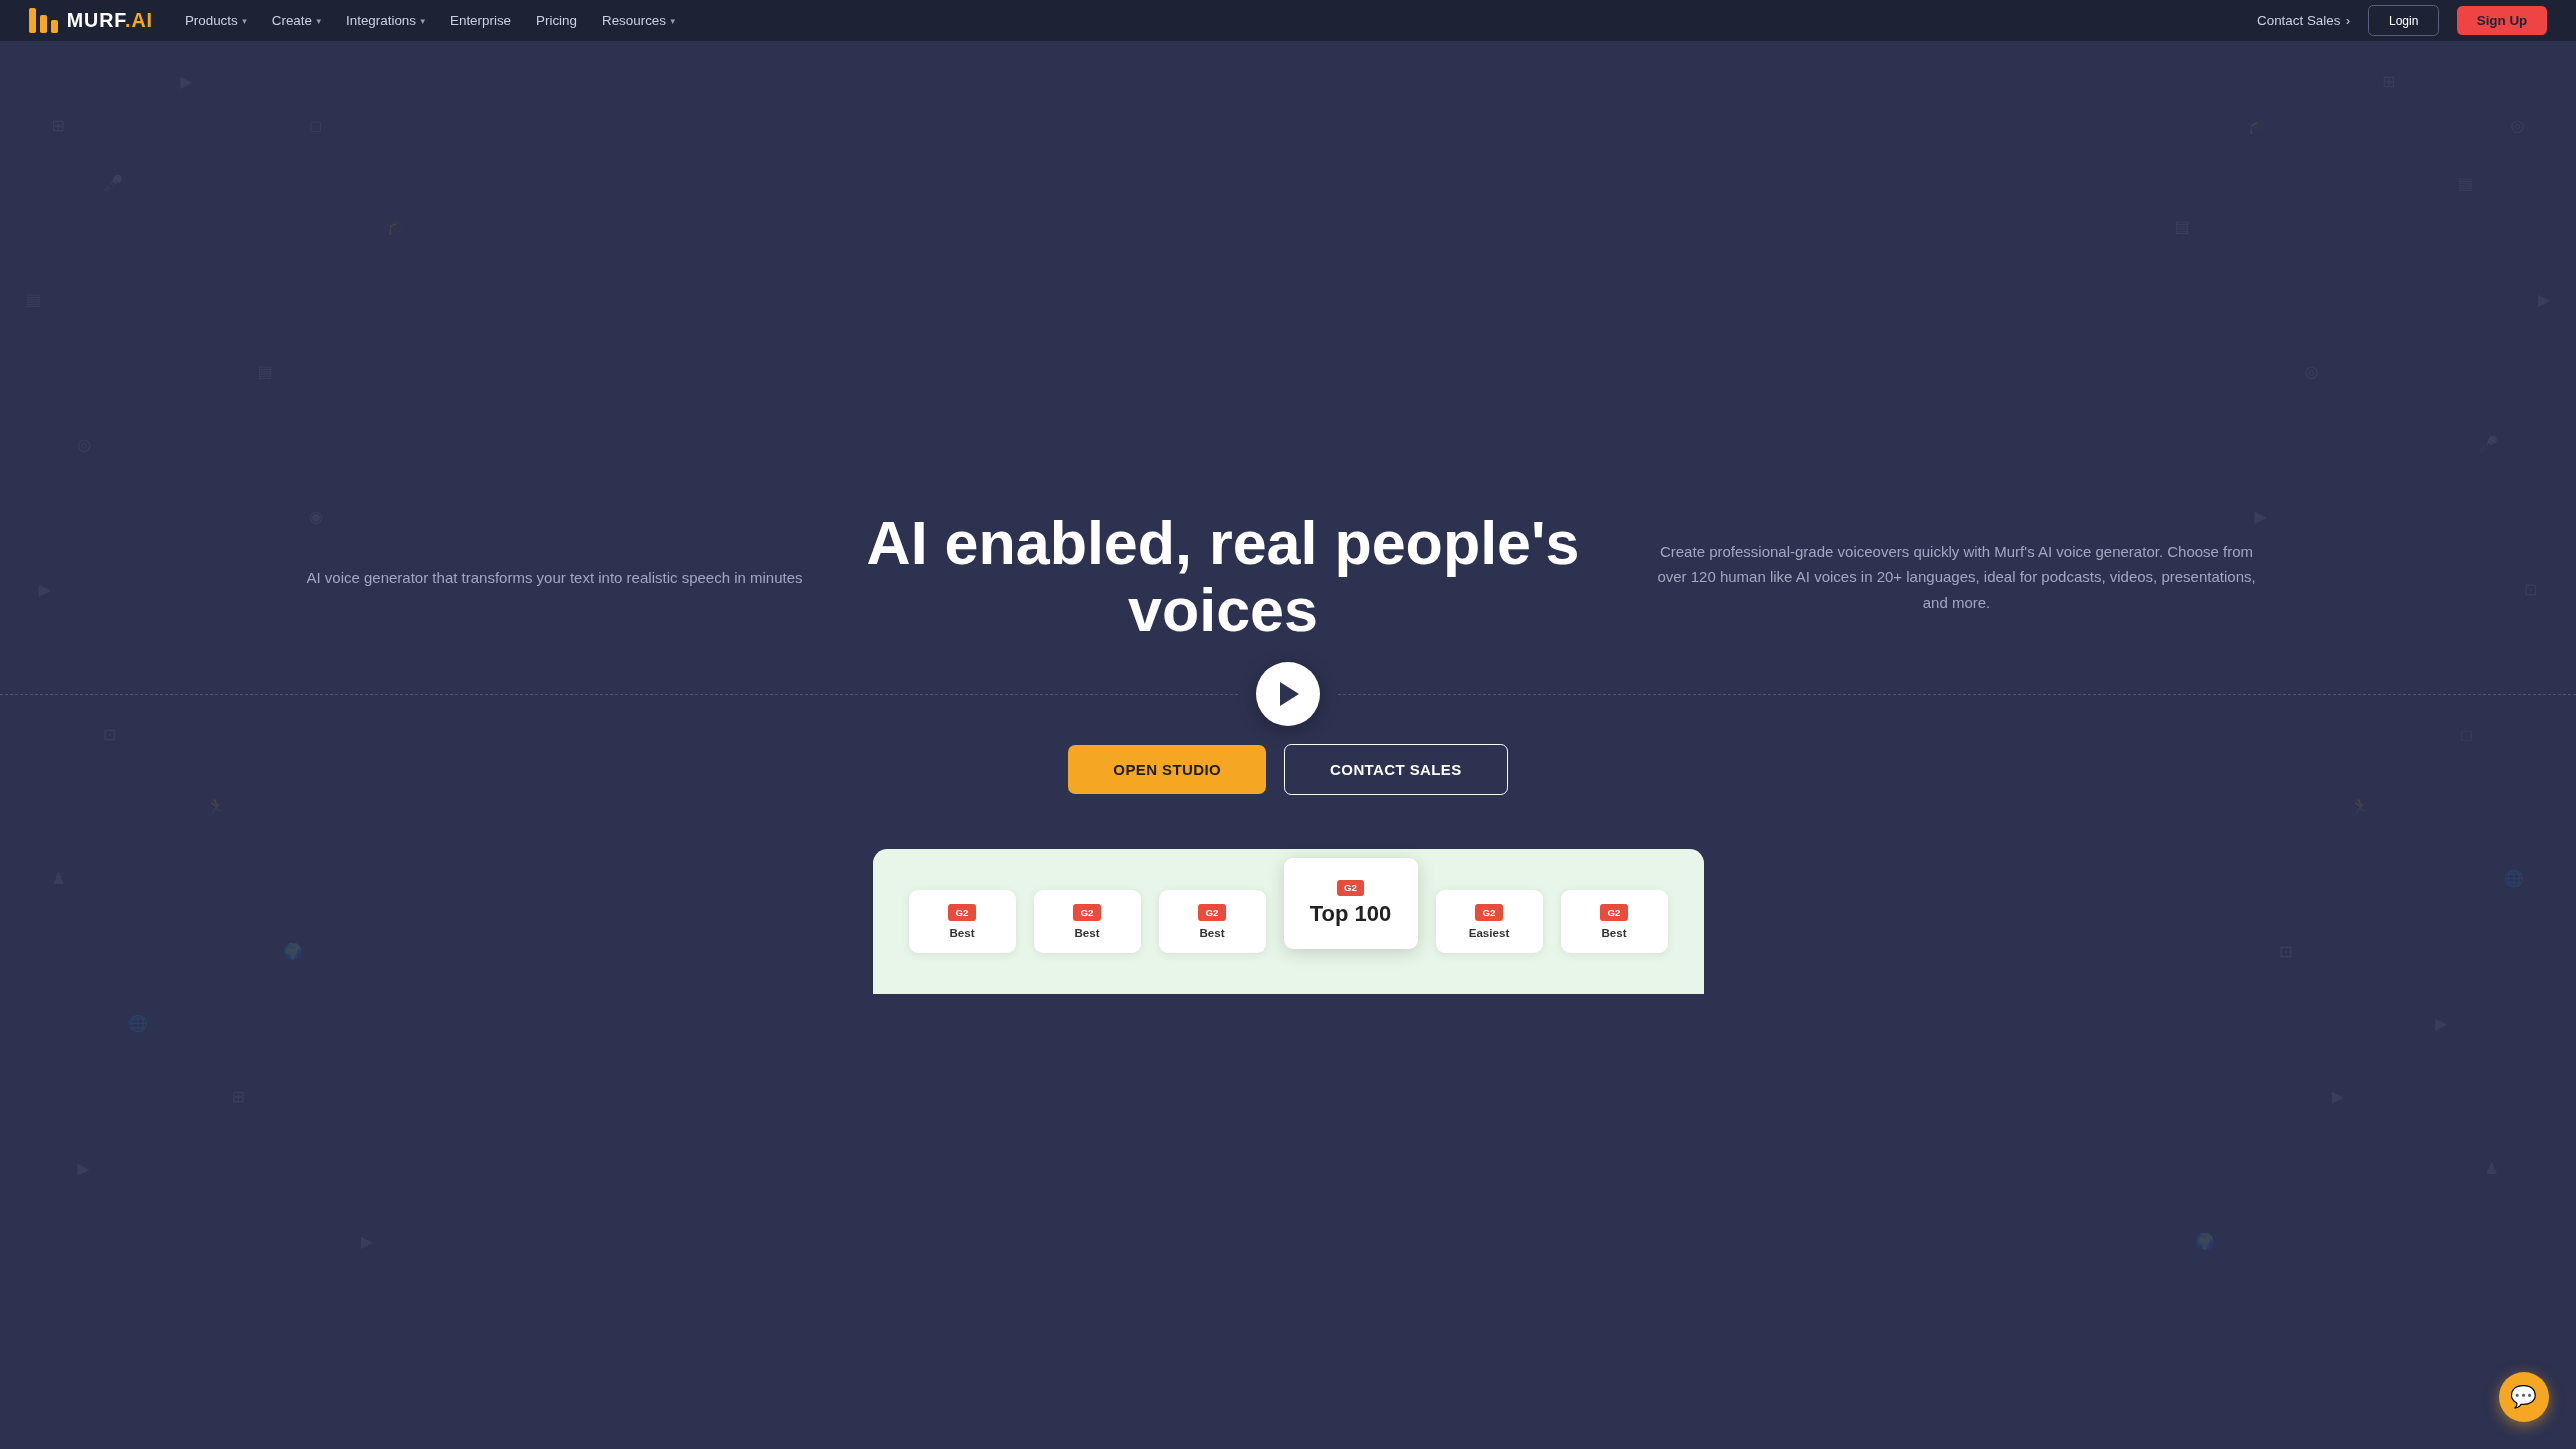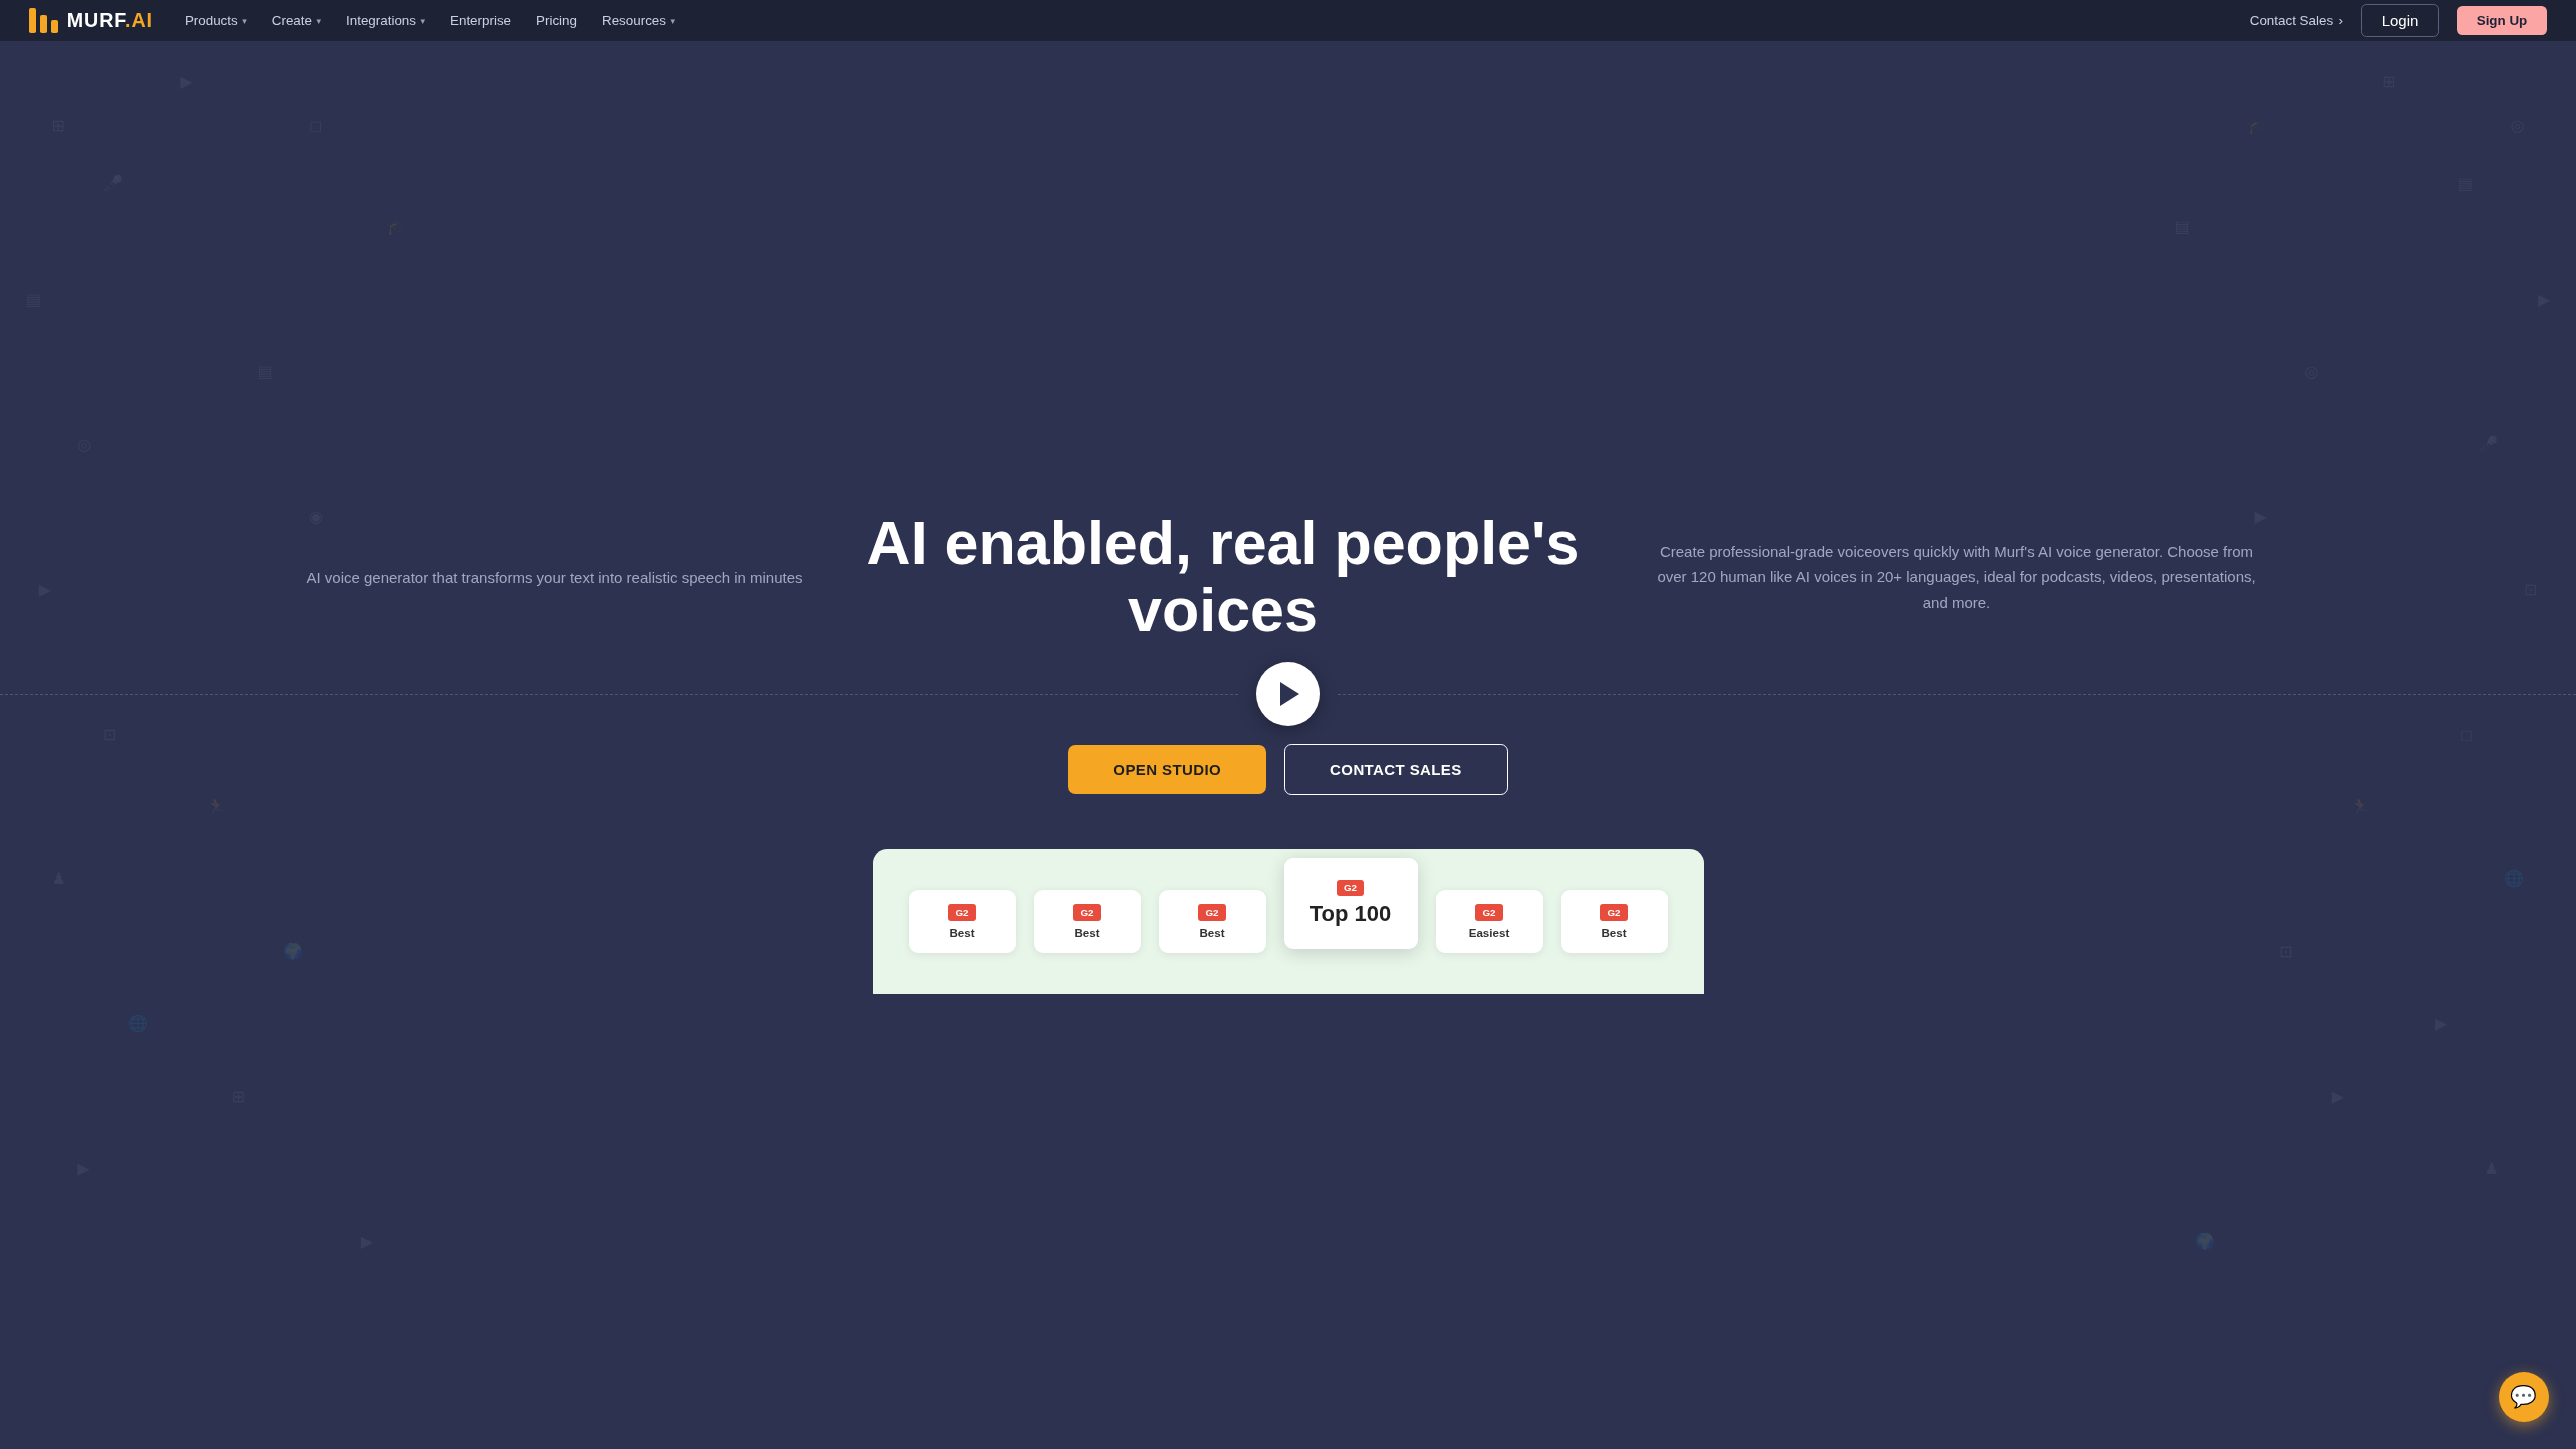--- a/index.html
+++ b/index.html
@@ -28,24 +28,24 @@
     }
     .nav-chevron { font-size: 9px; opacity: 0.7; }
     .navbar-right { display: flex; align-items: center; gap: 18px; }
     .contact-sales-nav {
       color: #ccd0e0; font-size: 13.4px; cursor: pointer;
       display: flex; align-items: center; gap: 5.4px;
     }
     .btn-login {
       background: transparent; border: 1.3px solid #5a6080;
       color: white; padding: 7.2px 19.7px; border-radius: 5.4px;
-      font-size: 15px; cursor: pointer;
+      font-size: 12px; cursor: pointer;
     }
     .btn-signup {
-      background: #fca5a5; border: none;
+      background: #ef4444; border: none;
       color: #1e2235; padding: 7.2px 19.7px; border-radius: 5.4px;
       font-size: 13.4px; font-weight: 600; cursor: pointer;
     }
 
     
     .hero {
       min-height: 100vh;
       background: #2d3250;
       display: flex; flex-direction: column;
       align-items: center; justify-content: center;

